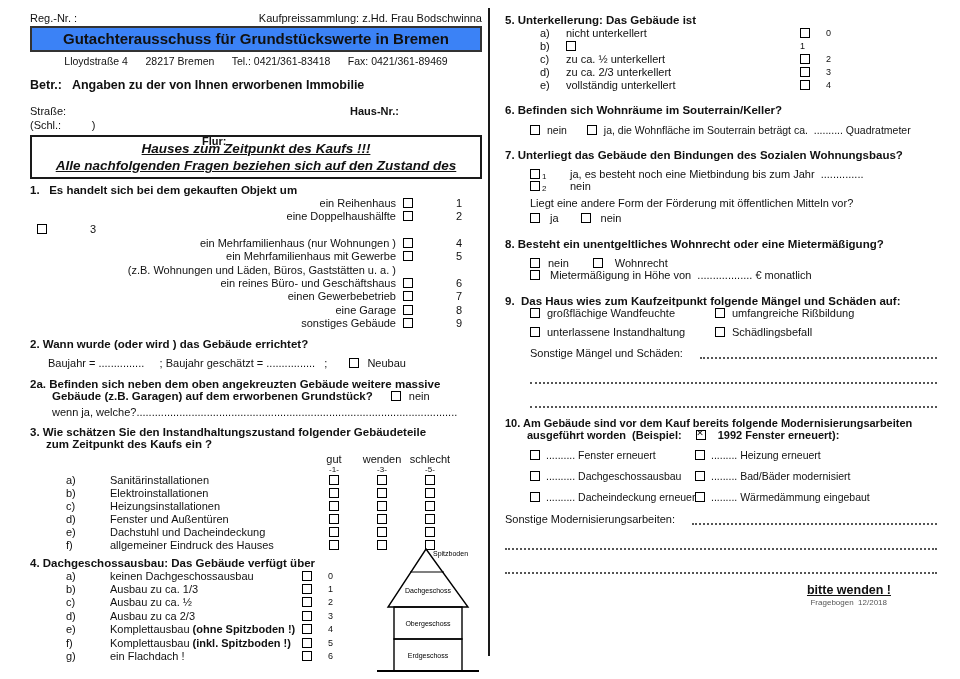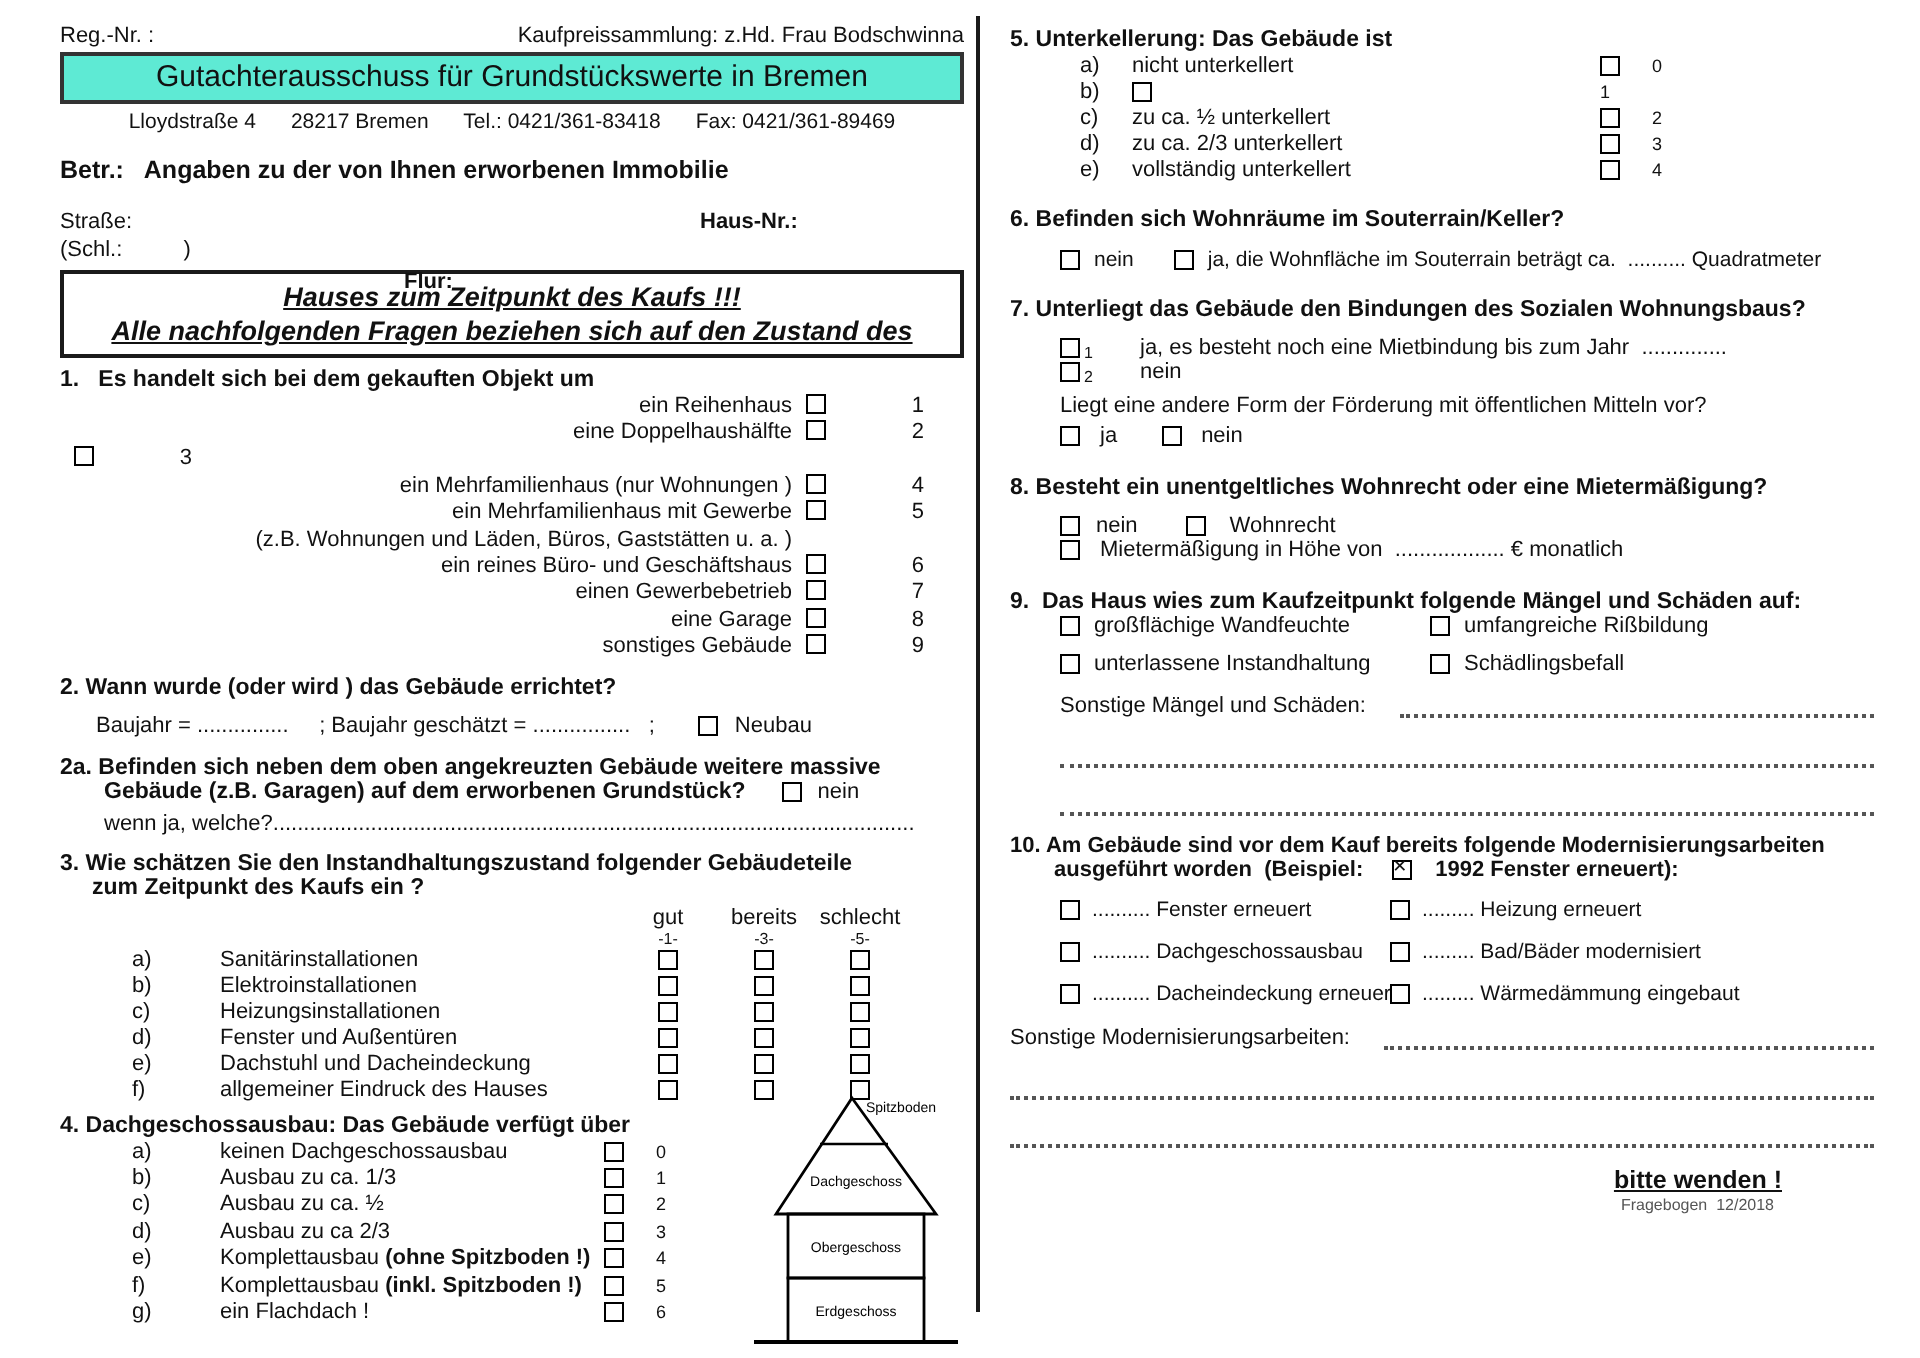--- a/index.html
+++ b/index.html
@@ -13,22 +13,22 @@
   .pre{white-space:pre-wrap;}
   .cb{display:inline-block;width:10px;height:10px;border:1.6px solid #000;box-sizing:border-box;
       vertical-align:-1px;background:#fff;flex:0 0 auto;}
   .cb.checked{position:relative;}
   .cb.checked::before{content:"\2715";position:absolute;left:-0.5px;top:-2.5px;font-size:9px;font-weight:bold;}
   .dotline{border-bottom:2px dotted #555;height:13px;margin-bottom:9px;}
   .dotfill{flex:1;border-bottom:2px dotted #555;height:10px;margin-left:5px;}
 
   
   .reg-row{display:flex;justify-content:space-between;font-size:11px;}
-  .title-box{margin-top:2px;border:2px solid #333;background:#5eead4;text-align:center;
-             font-size:15px;font-weight:normal;padding:2px 0 3px;}
+  .title-box{margin-top:2px;border:2px solid #333;background:#3b82f6;text-align:center;
+             font-size:15px;font-weight:bold;padding:2px 0 3px;}
   .addr{font-size:10.5px;text-align:center;margin-top:3px;}
   .betr{margin-top:11px;font-size:12.5px;font-weight:bold;}
   .str-row{margin-top:13px;font-size:11px;position:relative;height:14px;}
   .str-row .pos2{position:absolute;left:320px;top:0;}
   .schl-row{font-size:11px;position:relative;height:13px;}
   .schl-row .pos2{position:absolute;left:172px;top:16px;font-weight:bold;}
   .notice-box{margin-top:3px;border:2.5px solid #1a1a1a;text-align:center;padding:3px 4px;}
   .notice-box div{font-size:13.5px;line-height:17px;font-weight:bold;font-style:italic;text-decoration:underline;}
 
   
@@ -180,21 +180,21 @@
       <div class="q-title">3. Wie schätzen Sie den Instandhaltungszustand folgender Gebäudeteile</div>
       <div class="q-title" style="padding-left:16px">zum Zeitpunkt des Kaufs ein ?</div>
       <div class="q3grid q3head" style="margin-top:4px">
         <span></span>
           <span></span>
         <span class="hc">
             <div>gut</div>
             <div class="sub">-1-</div>
           </span>
         <span class="hc">
-            <div>bereits</div>
+            <div>wenden</div>
             <div class="sub">-3-</div>
           </span>
         <span class="hc">
             <div>schlecht</div>
             <div class="sub">-5-</div>
           </span>
       </div>
       <div class="q3grid q3row">
           <span>a)</span>
           <span>Sanitärinstallationen</span>

